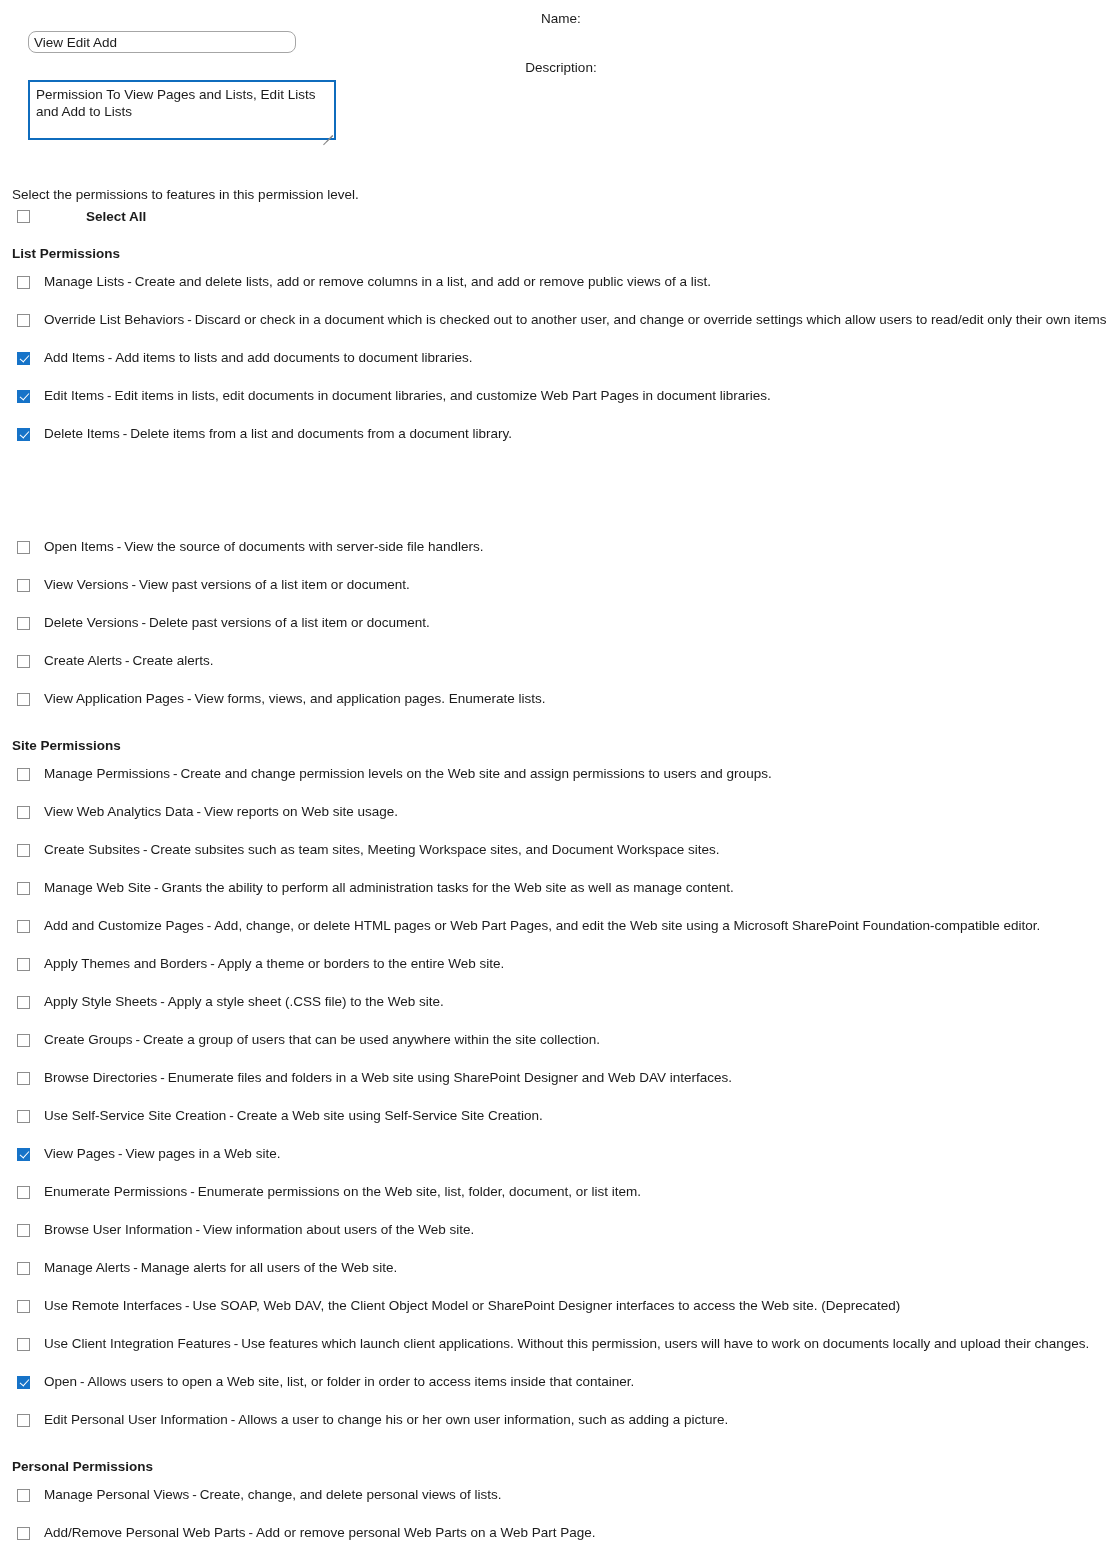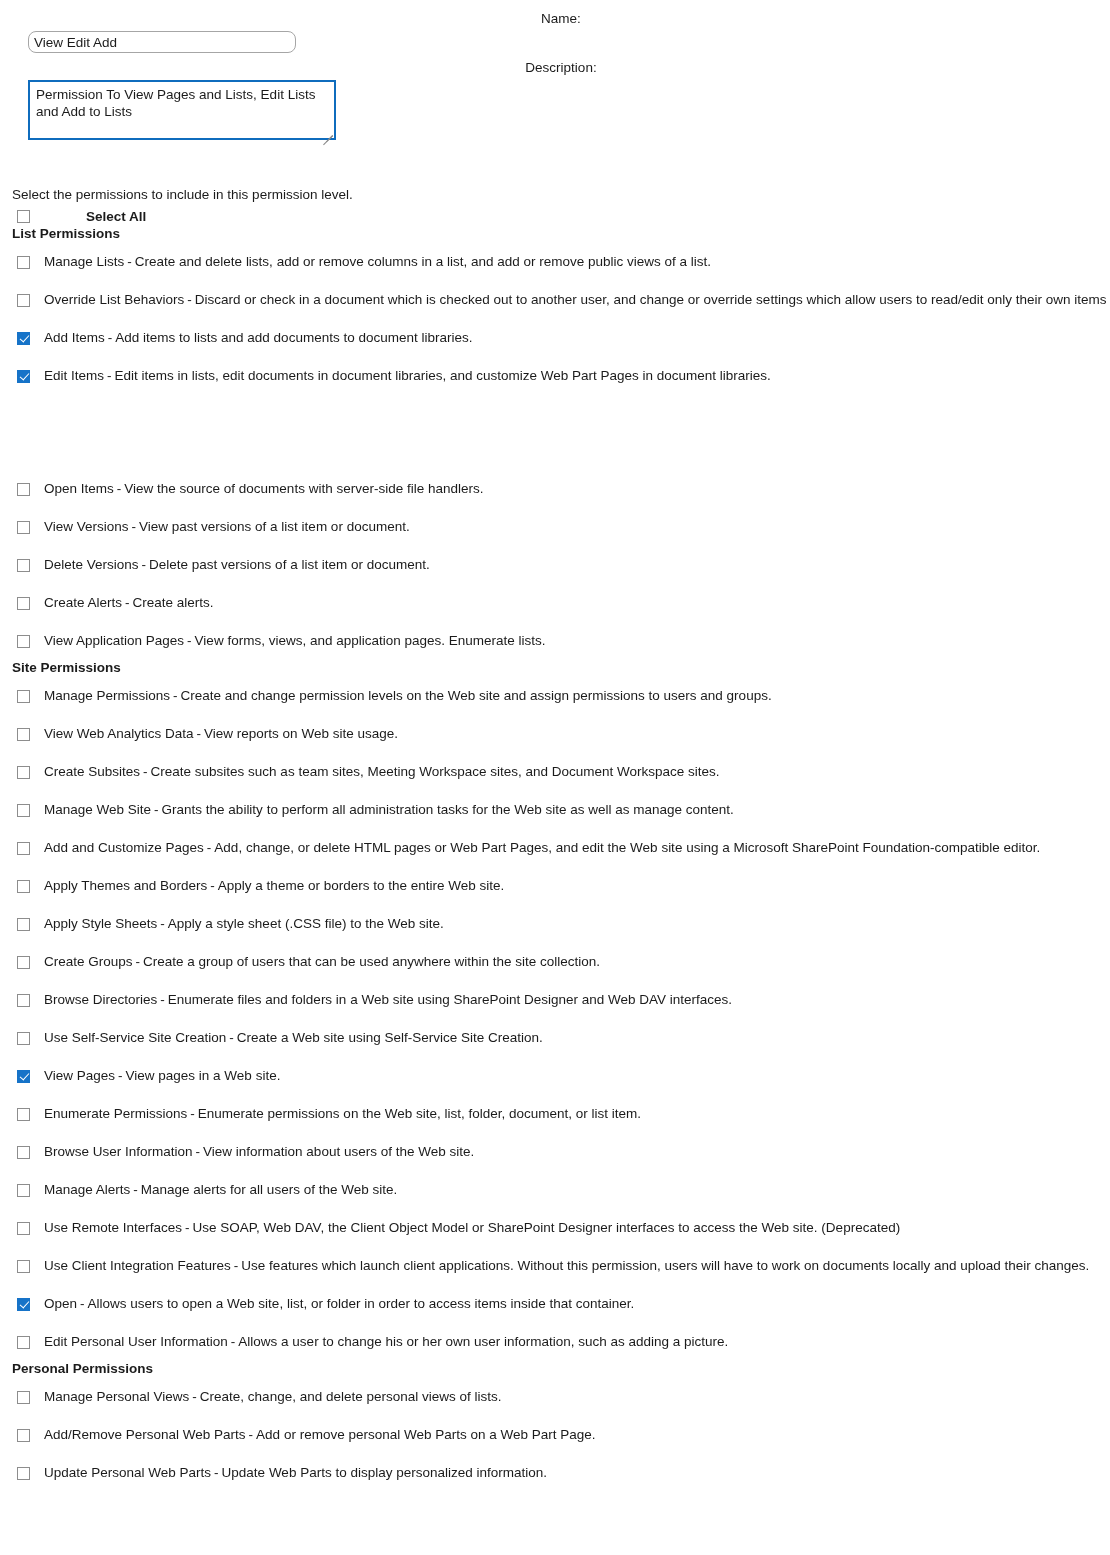--- a/index.html
+++ b/index.html
@@ -144,20 +144,21 @@
     margin-left: 20px;
     font-weight: bold;
     font-size: 13.5px;
     line-height: 17px;
   }
 
   .group-title {
     font-weight: bold;
     font-size: 13.5px;
     line-height: 17px;
+    margin-top: 20px;
   }
 
   .perm-row .cbox { margin-left: 5px; }
   .perm-text {
     margin-left: 14px;
     font-size: 13.5px;
     line-height: 17px;
     white-space: nowrap;
     color: #1b1b1b;
   }
@@ -180,21 +181,21 @@
   <div class="field-label" style="margin-top:6px;">Description:</div>
   <div class="desc-wrap">
     <textarea class="desc-textarea" style="">Permission To View Pages and Lists, Edit Lists and Add to Lists</textarea>
     <span class="resize-grip">
       <i></i>
         <i></i>
         <i></i>
     </span>
   </div>
 
-  <div class="intro">Select the permissions to include in this permission level.</div>
+  <div class="intro">Select the permissions to features in this permission level.</div>
 
   <div class="select-all-row">
     <span class="cbox"></span>
     <span class="select-all-label">Select All</span>
   </div>
 
   <div id="groups-root">
       <div class="group-title list-permissions">List Permissions</div>
       <div class="perm-row">
         <span class="cbox"></span>
@@ -205,20 +206,24 @@
         <span class="perm-text"><span class="perm-name">Override List Behaviors</span><span class="perm-dash">-</span><span class="perm-desc">Discard or check in a document which is checked out to another user, and change or override settings which allow users to read/edit only their own items</span></span>
       </div>
       <div class="perm-row">
         <span class="cbox checked"></span>
         <span class="perm-text"><span class="perm-name">Add Items</span><span class="perm-dash">-</span><span class="perm-desc">Add items to lists and add documents to document libraries.</span></span>
       </div>
       <div class="perm-row">
         <span class="cbox checked"></span>
         <span class="perm-text"><span class="perm-name">Edit Items</span><span class="perm-dash">-</span><span class="perm-desc">Edit items in lists, edit documents in document libraries, and customize Web Part Pages in document libraries.</span></span>
       </div>
+      <div class="perm-row">
+        <span class="cbox checked"></span>
+        <span class="perm-text"><span class="perm-name">Delete Items</span><span class="perm-dash">-</span><span class="perm-desc">Delete items from a list and documents from a document library.</span></span>
+      </div>
       <div class="spacer-gap"></div>
       <div class="perm-row">
         <span class="cbox"></span>
         <span class="perm-text"><span class="perm-name">Open Items</span><span class="perm-dash">-</span><span class="perm-desc">View the source of documents with server-side file handlers.</span></span>
       </div>
       <div class="perm-row">
         <span class="cbox"></span>
         <span class="perm-text"><span class="perm-name">View Versions</span><span class="perm-dash">-</span><span class="perm-desc">View past versions of a list item or document.</span></span>
       </div>
       <div class="perm-row">

